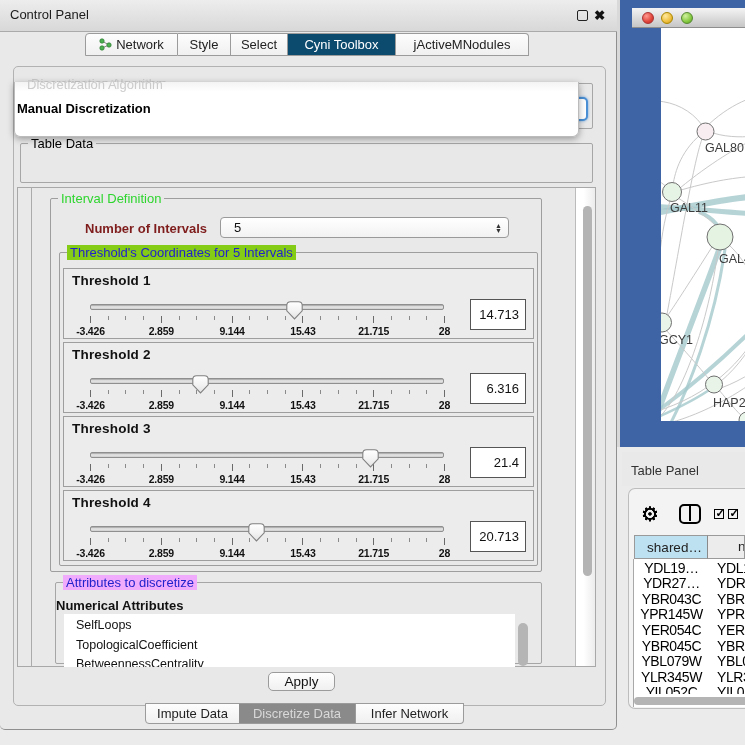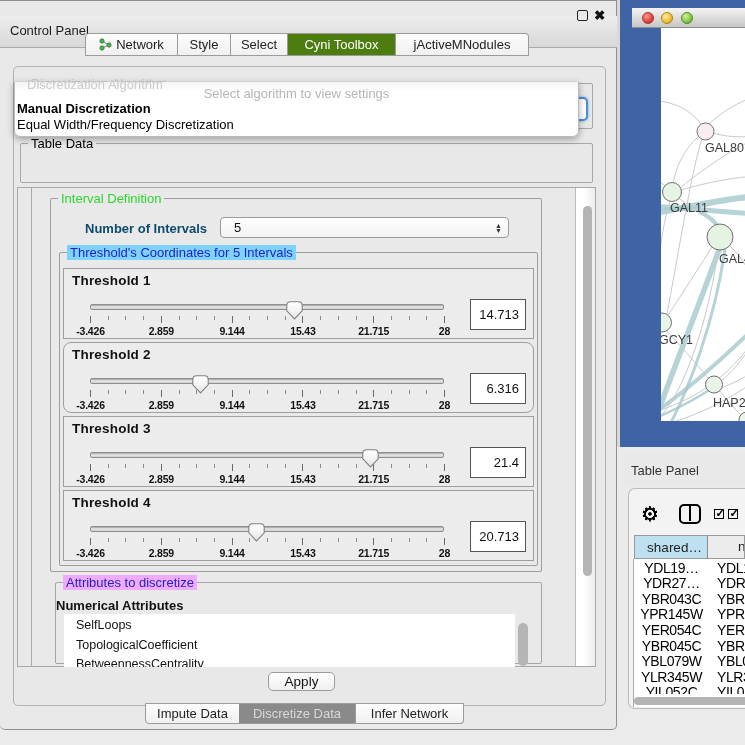--- a/index.html
+++ b/index.html
@@ -2,30 +2,30 @@
 <html><head>
 <meta charset="utf-8">
 <style>
 * { margin:0; padding:0; box-sizing:border-box; }
 html,body { width:745px; height:745px; background:#ebebeb; font-family:"Liberation Sans", sans-serif; overflow:hidden; }
 .abs { position:absolute; }
 #stage { position:relative; width:745px; height:745px; }
 
 
 #cpwin { left:0; top:0; width:617px; height:730px; background:#e9e9e9; border:1px solid #8f8f8f; border-left:none; border-radius:0 0 5px 5px; }
-#titlebar { left:0; top:16px; width:617px; height:32px; background:linear-gradient(#ededed,#d8d8d8); border-bottom:1px solid #aaa;text-align:center; }
+#titlebar { left:0; top:0; width:617px; height:32px; background:linear-gradient(#ededed,#d8d8d8); border-bottom:1px solid #aaa;text-align:center; }
 #titlebar .t { left:10px; top:7px; font-size:13px; color:#1c1c1c; }
 #winbox { left:576.5px; top:10px; width:11px; height:11px; border:1.5px solid #222; border-radius:2px; }
 #winx { left:594px; top:7px; font-size:13.5px; font-weight:bold; color:#111; }
 
 
 .tab { position:absolute; top:33px; height:23px; background:linear-gradient(#fdfdfd,#f0f0f0); border:1px solid #9b9b9b; border-left:none; color:#222; font-size:13px; text-align:center; line-height:21px; }
 .tab.first { border-left:1px solid #9b9b9b; border-radius:4px 0 0 0; }
 .tab.last { border-radius:0 4px 0 0; }
-.tab.sel { background:#4d7c0f; color:#fff; }
+.tab.sel { background:#0c4a6e; color:#fff; }
 
 
 #content { left:13px; top:66px; width:593px; height:640px; background:#e8e8e8; border:1px solid #b2b2b2; border-radius:5px; }
 
 
 .group { position:absolute; border:1px solid #a6a6a6; border-radius:2px; }
 .gtitle { position:absolute; top:-8px; left:7px; padding:0 3px; font-size:13px; background:#e8e8e8; }
 
 
 .combo { position:absolute; background:linear-gradient(#ffffff,#f2f2f2); border:1px solid #9a9a9a; border-radius:4px; font-size:13px; color:#111; }
@@ -110,25 +110,25 @@
     </div>
 
   <div class="abs" style="left:17px; top:187px; width:579px; height:480px; border:1px solid #a8a8a8; background:#e9e9e9;"></div>
   <div class="abs" style="left:31px; top:187px; width:549px; height:480px; border-left:1px solid #ababab;"></div>
   <div class="abs" style="left:575px; top:188px; width:1px; height:478px; background:#bbbbbb;"></div>
   <div class="abs" style="left:576px; top:188px; width:19px; height:478px; background:linear-gradient(90deg,#ffffff 40%,#ececec);"></div>
   <div class="abs" style="left:583px; top:206px; width:9px; height:370px; background:#b4b4b4; border-radius:5px;"></div>
 
   <div class="group" style="left:50px; top:198px; width:492px; height:374px; border-color:#9e9e9e;">
       <div class="gtitle" style="color:#2ed52e; background:#e9e9e9;">Interval Definition</div>
-    <div class="abs" style="left:34px; top:22px; width:130px; font-size:13px; font-weight:bold; color:#0c4a6e;">Number of Intervals</div>
+    <div class="abs" style="left:34px; top:22px; width:130px; font-size:13px; font-weight:bold; color:#7f1d1d;">Number of Intervals</div>
     <div class="combo" style="left:169px; top:18px; width:289px; height:21px; line-height:20px; padding-left:13px;">5<span class="arr">▲<br>▼</span></div>
 
     <div class="group" style="left:8px; top:53px; width:479px; height:314px; border-color:#9e9e9e;">
-        <div class="gtitle" style="color:#2222cc; background:#7dd3fc;">Threshold's Coordinates for 5 Intervals</div>
+        <div class="gtitle" style="color:#2222cc; background:#84cc16;">Threshold's Coordinates for 5 Intervals</div>
       <div class="trow" style="top:15px;">
         <div class="tl">Threshold 1</div>
         <div class="track"></div>
           <div class="minor"></div>
           <div class="major"></div>
         <div class="thumb" style="left:222.3px;"><svg width="17" height="19" viewBox="0 0 17 19">
               <defs>
                 <linearGradient id="tg1" x1="0" y1="0" x2="0" y2="1">
                   <stop offset="0" stop-color="#ffffff"></stop>
                   <stop offset="0.55" stop-color="#f2f2f2"></stop>
@@ -140,21 +140,21 @@
         <div class="slabels">
             <span style="left:26.5px;">-3.426</span>
             <span style="left:97.3px;">2.859</span>
             <span style="left:168.1px;">9.144</span>
             <span style="left:238.9px;">15.43</span>
             <span style="left:309.7px;">21.715</span>
             <span style="left:380.5px;">28</span>
           </div>
         <div class="vbox" style="top:30px;">14.713</div>
       </div>
-      <div class="trow" style="top:89px;border-radius:8px;">
+      <div class="trow" style="top:89px;">
         <div class="tl">Threshold 2</div>
         <div class="track"></div>
           <div class="minor"></div>
           <div class="major"></div>
         <div class="thumb" style="left:127.7px;"><svg width="17" height="19" viewBox="0 0 17 19">
               <path d="M0.8,4.6 Q0.8,0.8 4.6,0.8 L12.4,0.8 Q16.2,0.8 16.2,4.6 L16.2,9.8 L8.5,18 L0.8,9.8 Z" fill="url(#tg1)" stroke="#808080" stroke-width="1.1"></path>
             </svg></div>
         <div class="slabels">
             <span style="left:26.5px;">-3.426</span>
             <span style="left:97.3px;">2.859</span>
@@ -211,23 +211,21 @@
     <div class="abs" style="left:462px; top:40px; width:10px; height:43px; background:#b5b5b5; border-radius:5px;"></div>
   </div>
 
   <div class="abs" style="left:268px; top:672px; width:67px; height:19px; background:linear-gradient(#fefefe,#f0f0f0); border:1px solid #9b9b9b; border-radius:5px; font-size:13.5px; color:#111; text-align:center; line-height:18px;">Apply</div>
 
   <div class="btab first" style="left:145px; width:95px;">Impute Data</div>
   <div class="btab sel" style="left:239px; width:117px;">Discretize Data</div>
   <div class="btab last" style="left:356px; width:108px;">Infer Network</div>
 
   <div class="abs" id="popup">
-    <div class="hint">Select algorithm to view settings</div>
     <div class="it1">Manual Discretization</div>
-    <div class="it2">Equal Width/Frequency Discretization</div>
   </div>
 
   <div class="abs" style="left:27px; top:77px; font-size:13px; color:#cbcbcb; z-index:5;">Discretization Algorithm</div>
 
   <div class="abs" id="netwin"></div>
   <div class="abs" id="nettitle"></div>
   <div class="light" style="left:642px; background:radial-gradient(circle at 35% 30%, #ff9a90, #e0443a 60%, #b02c24); border:0.5px solid #a33;"></div>
   <div class="light" style="left:661px; background:radial-gradient(circle at 35% 30%, #ffe9a0, #eebe3c 60%, #c4921c); border:0.5px solid #a80;"></div>
   <div class="light" style="left:681px; background:radial-gradient(circle at 35% 30%, #d2f0a0, #84c93f 60%, #5a9a20); border:0.5px solid #583;"></div>
   <div class="abs" id="netcanvas">

